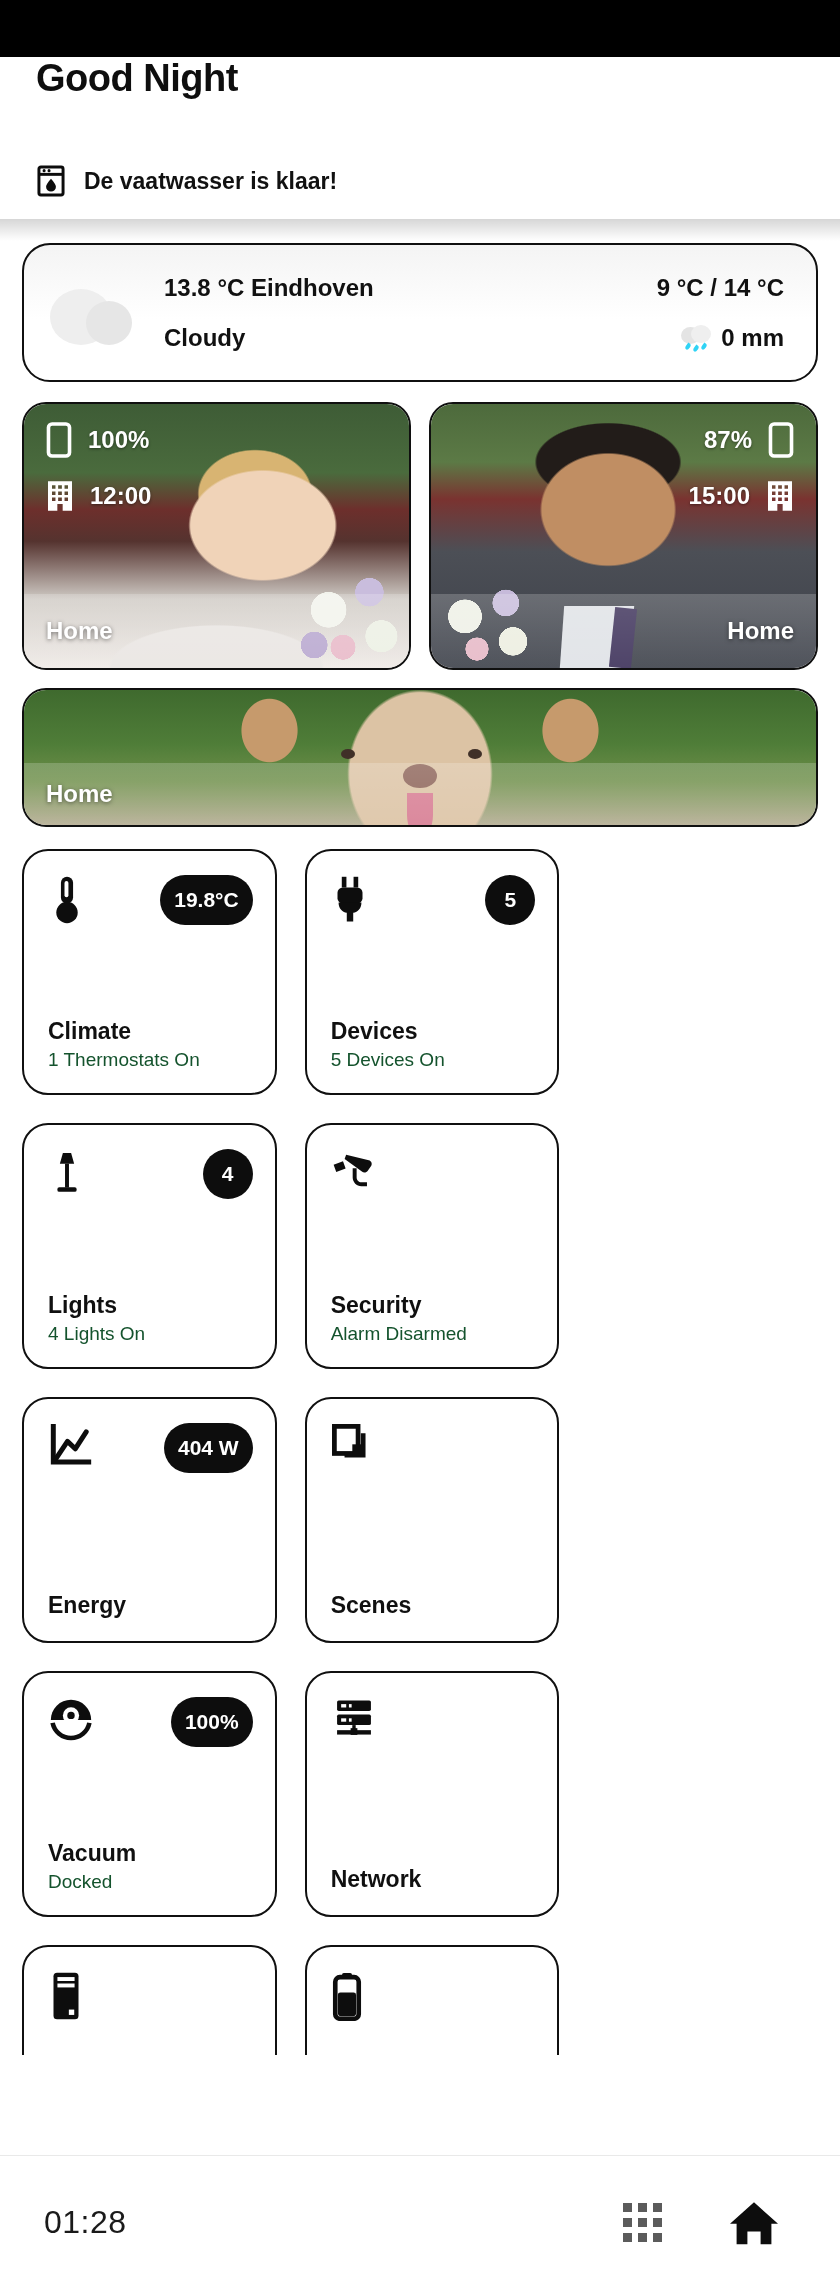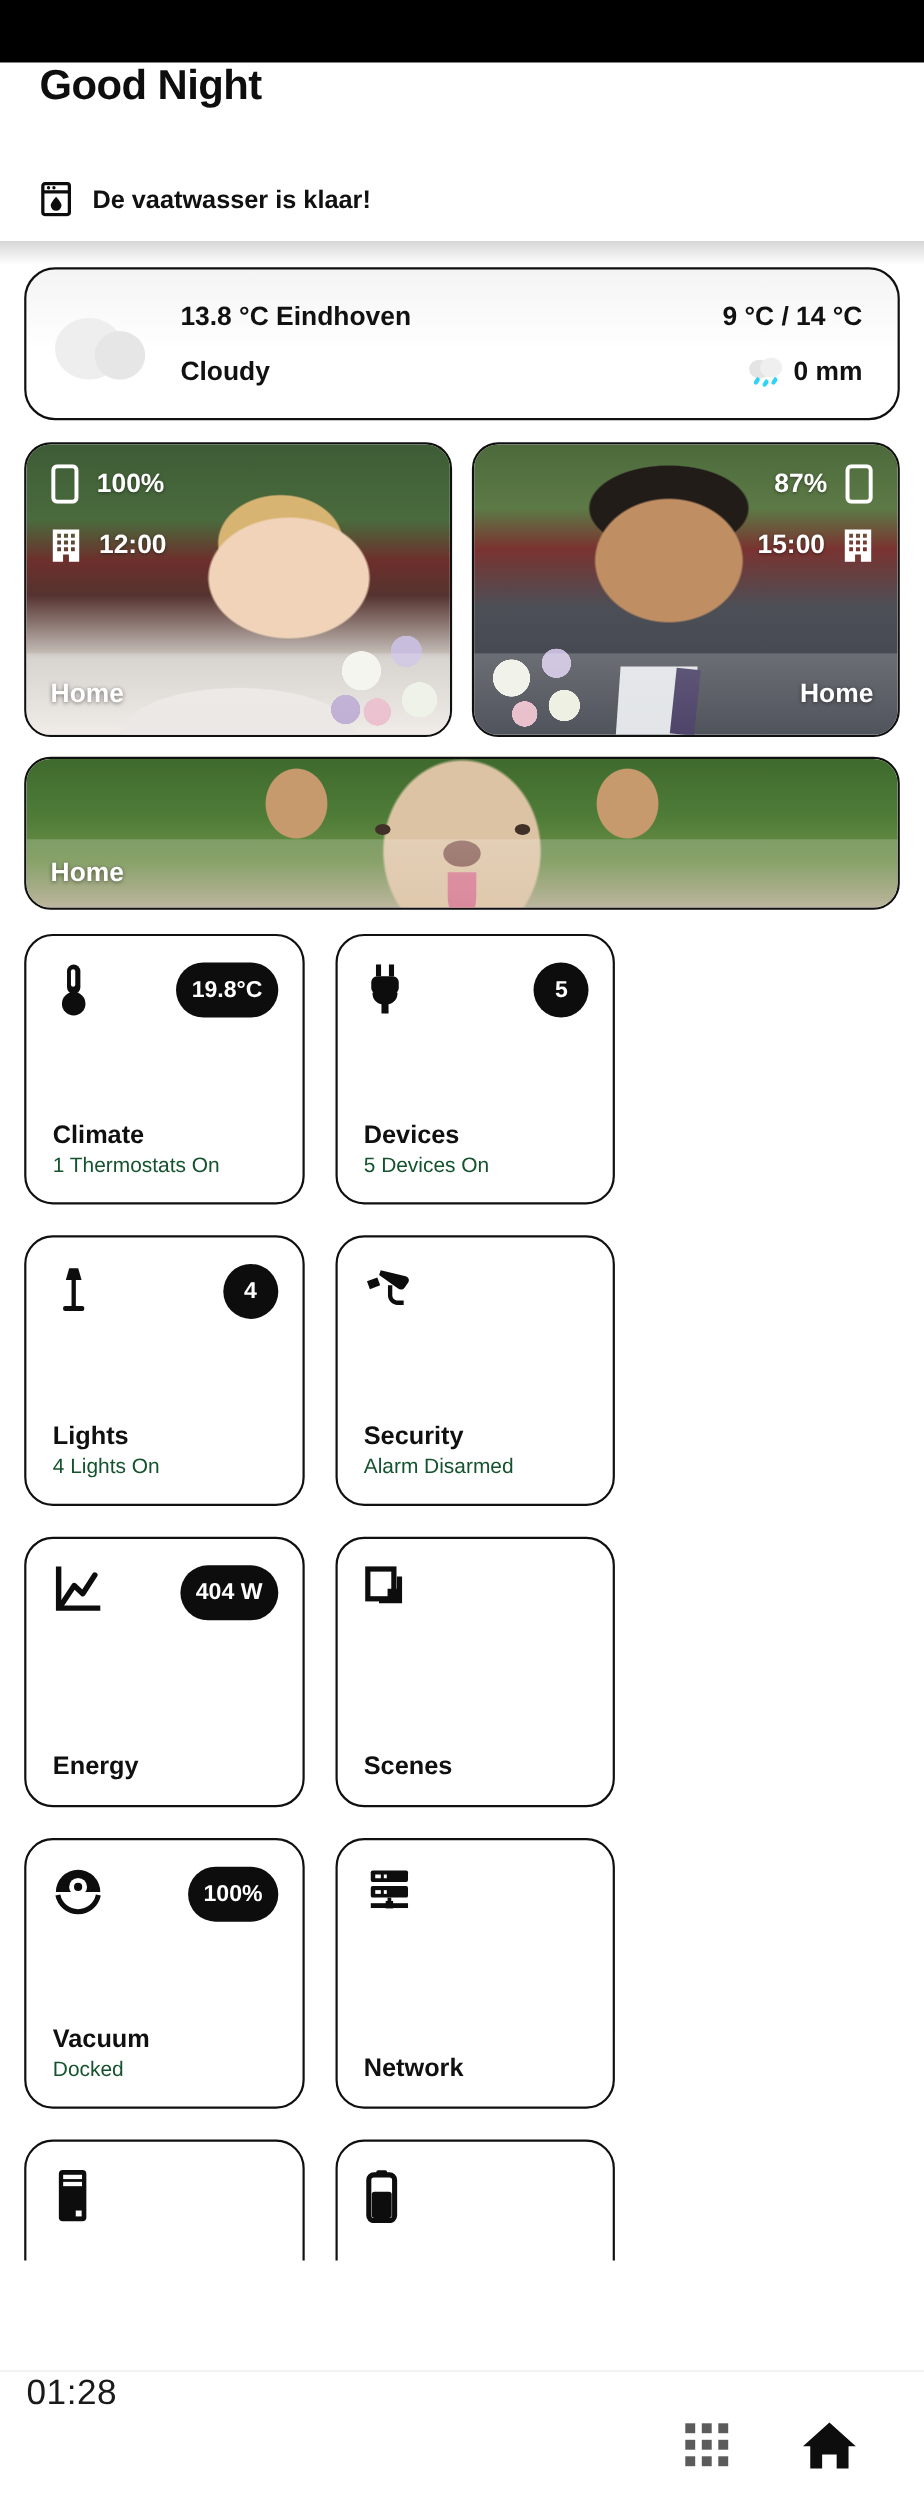--- a/index.html
+++ b/index.html
@@ -198,22 +198,22 @@
     font-size:21px; font-weight:700; white-space:nowrap;
   }
   .pill.round{ padding:0; width:50px; }
   .tile-bottom{ display:flex; flex-direction:column; gap:4px; }
   .tile-title{ font-size:23px; font-weight:700; color:#101010; }
   .tile-sub{ font-size:19px; color:#14532d; }
 
   
   .bottombar{
     position:absolute; left:0; right:0; bottom:0; height:134px; background:#fff;
-    display:flex; justify-content:space-between;
-    padding:0 60px 0 24px; border-top:1px solid #e9e9e9;gap:19px;
+    display:flex; align-items:center; justify-content:space-between;
+    padding:0 60px 0 44px; border-top:1px solid #e9e9e9;gap:19px;
   }
   .clock{ font-size:32px; color:#1a1a1a; letter-spacing:.5px; }
   .nav-right{ display:flex; align-items:center; gap:66px; }
   .grid-icon{ display:grid; grid-template-columns:repeat(3,9px); gap:6px; }
   .grid-icon i{ width:9px; height:9px; background:#5b5b5b; display:block; }
 
   svg{ display:block; }
 </style>
 </head>
 <body>

